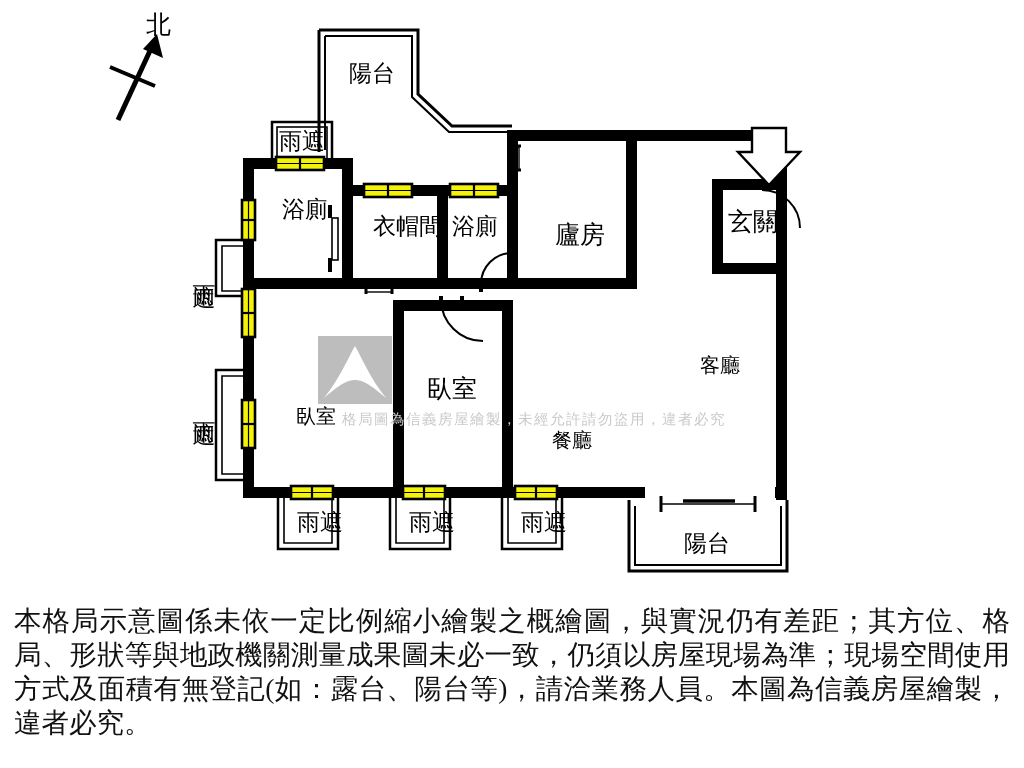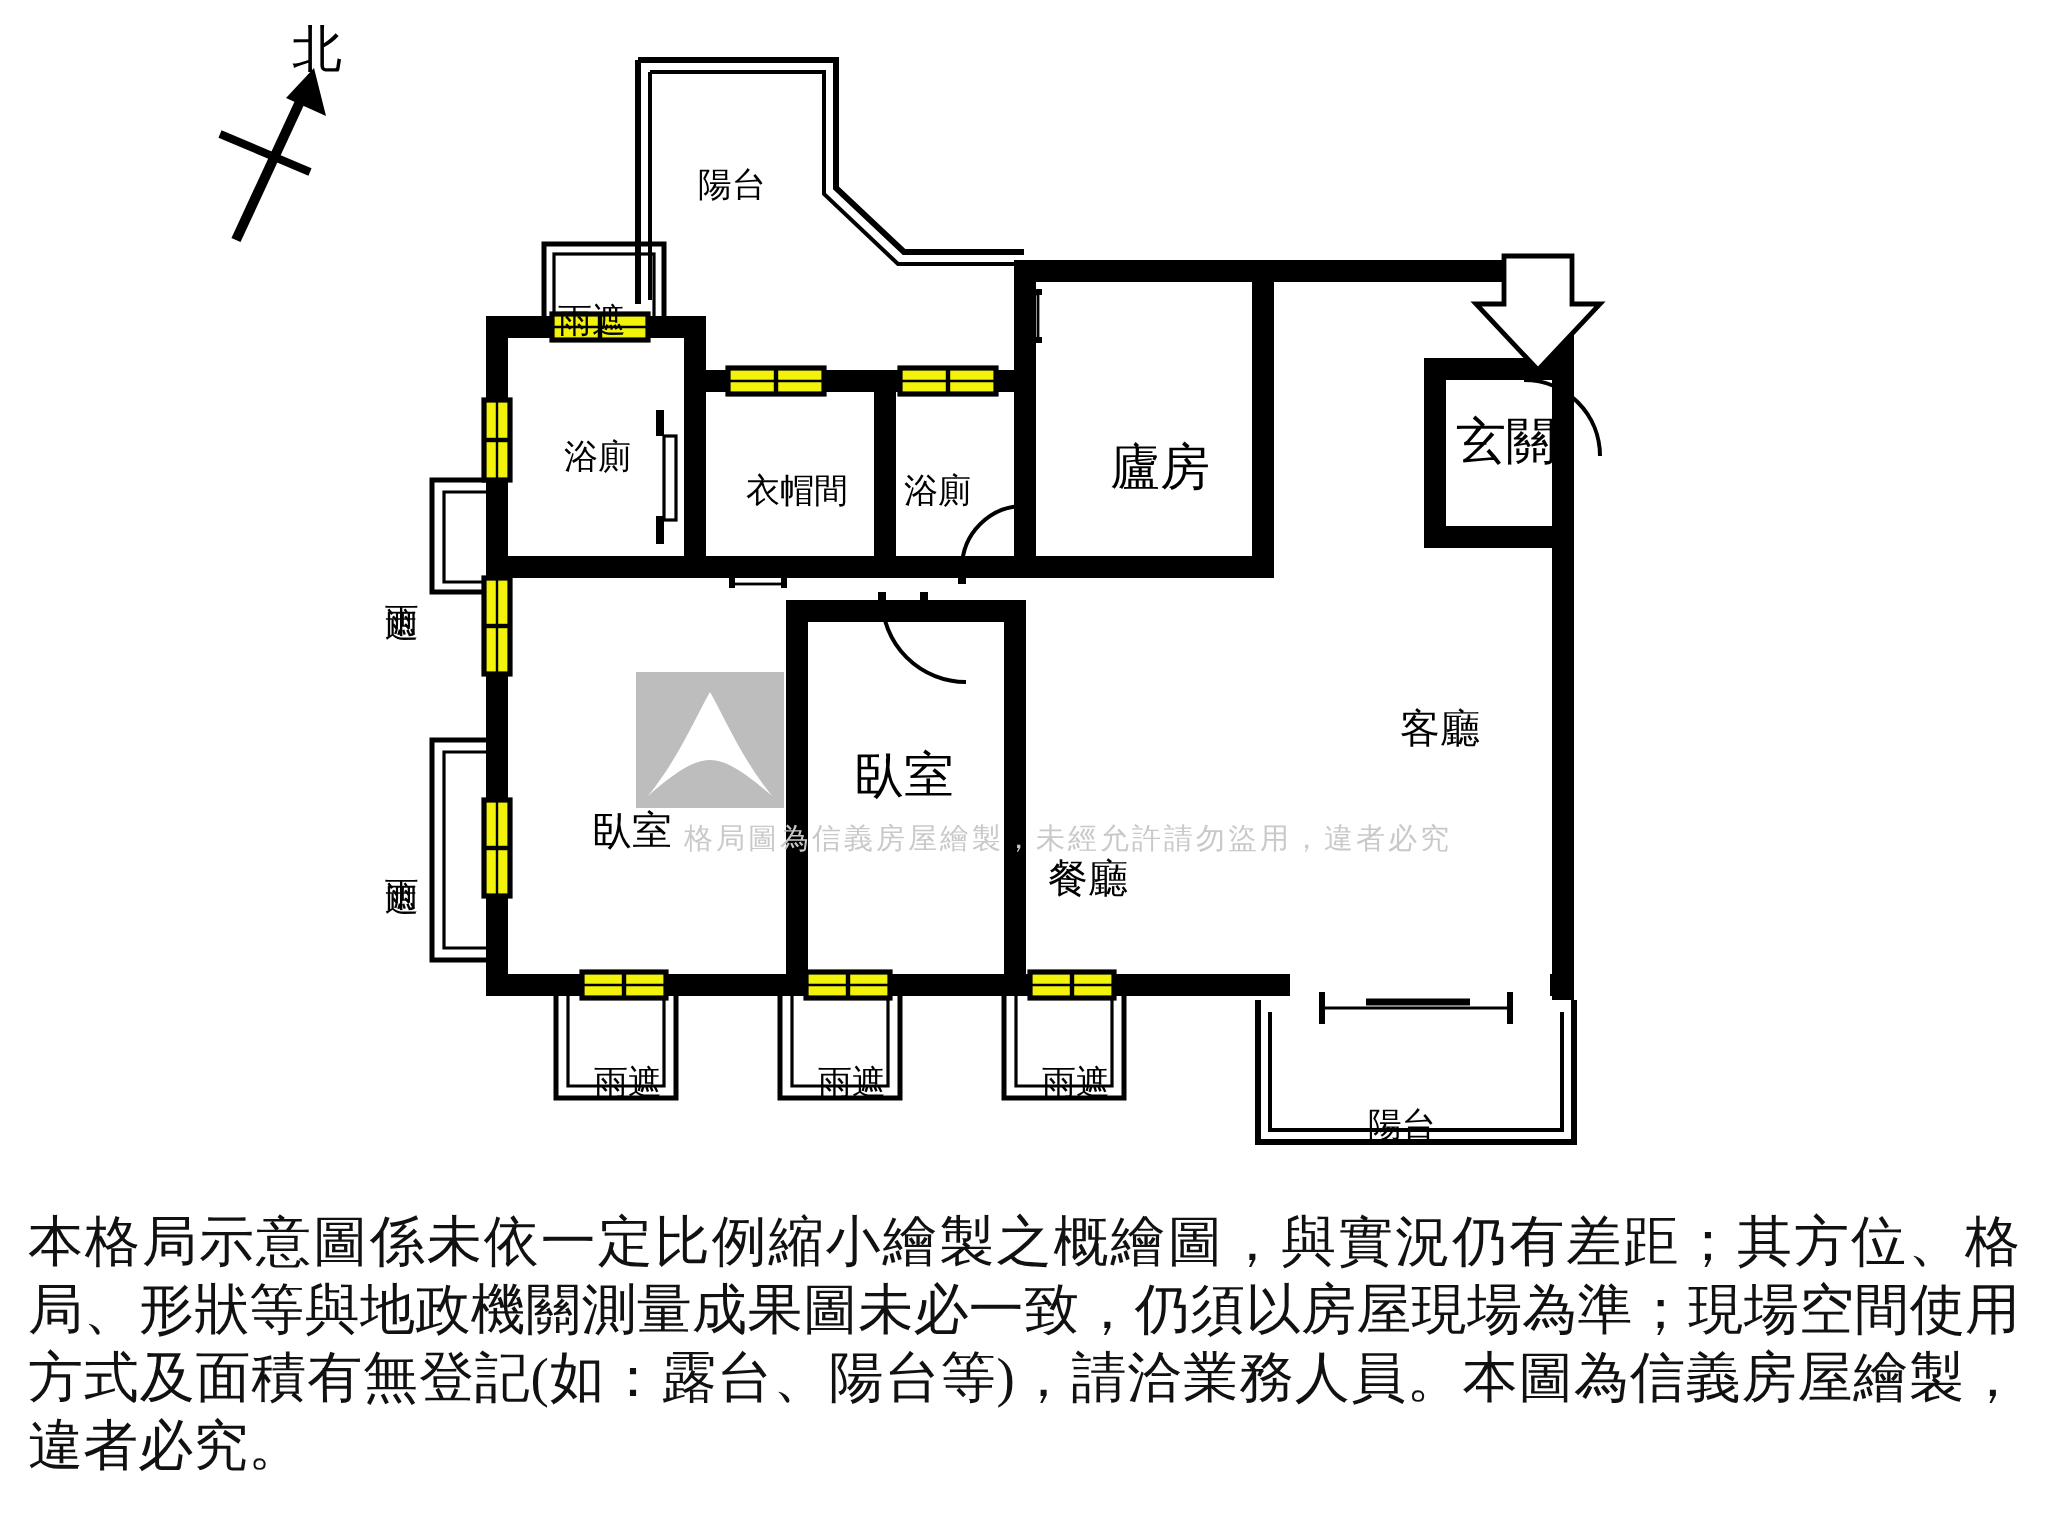--- a/index.html
+++ b/index.html
@@ -62,21 +62,21 @@
     pointer-events:none;
   }
   .rlabel.vert{
     writing-mode:vertical-rl;
     text-orientation:upright;
     white-space:normal;
     line-height:1.02;
   }
   .sz-xl{font-size:20px;}
   .sz-lg{font-size:25px;}
-  .sz-md{font-size:17px;margin-top:22px;}
+  .sz-md{font-size:23px;}
   .north-label{
     position:absolute;left:146px;top:8px;
     font-size:25px;
     font-family:"Liberation Serif","DejaVu Serif",serif;
   }
 </style>
 </head>
 <body>
 
 <div id="plan-root">
@@ -273,21 +273,21 @@
       <div class="rlabel sz-md" style="left: 282px; top: 198px;">浴廁</div>
       <div class="rlabel sz-md" style="left: 373px; top: 215px;">衣帽間</div>
       <div class="rlabel sz-md" style="left: 452px; top: 215px;">浴廁</div>
       <div class="rlabel sz-lg" style="left: 555px; top: 222px;">廬房</div>
       <div class="rlabel sz-lg" style="left: 728px; top: 209px;">玄關</div>
       <div class="rlabel sz-md vert" style="left: 192px; top: 267px;">雨遮</div>
       <div class="rlabel sz-md vert" style="left: 192px; top: 404px;">雨遮</div>
       <div class="rlabel sz-xl" style="left: 296px; top: 406px;">臥室</div>
       <div class="rlabel sz-lg" style="left: 427px; top: 376px;">臥室</div>
       <div class="rlabel sz-xl" style="left: 700px; top: 355px;">客廳</div>
-      <div class="rlabel sz-xl" style="left: 524px; top: 430px;">餐廳</div>
+      <div class="rlabel sz-xl" style="left: 552px; top: 430px;">餐廳</div>
       <div class="rlabel sz-md" style="left: 297px; top: 511px;">雨遮</div>
       <div class="rlabel sz-md" style="left: 409px; top: 511px;">雨遮</div>
       <div class="rlabel sz-md" style="left: 521px; top: 511px;">雨遮</div>
       <div class="rlabel sz-md" style="left: 684px; top: 532px;">陽台</div>
     </div>
 
 </div>
 
 <div class="disclaimer">本格局示意圖係未依一定比例縮小繪製之概繪圖，與實況仍有差距；其方位、格局、形狀等與地政機關測量成果圖未必一致，仍須以房屋現場為準；現場空間使用方式及面積有無登記(如：露台、陽台等)，請洽業務人員。本圖為信義房屋繪製，違者必究。</div>
 

